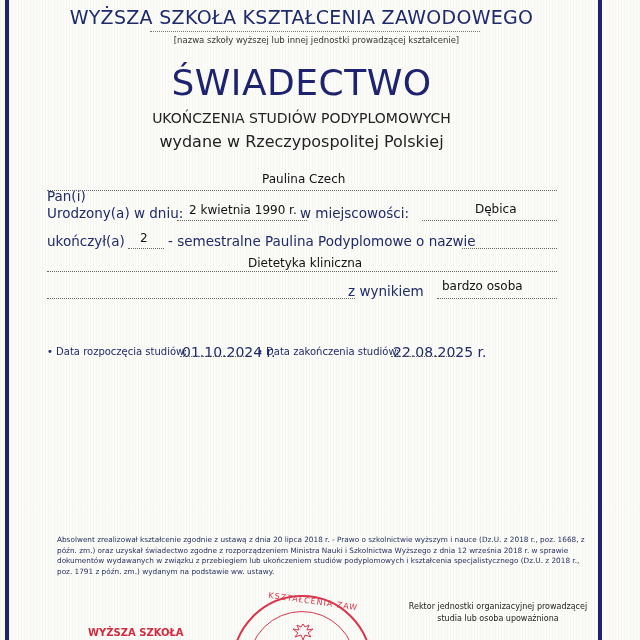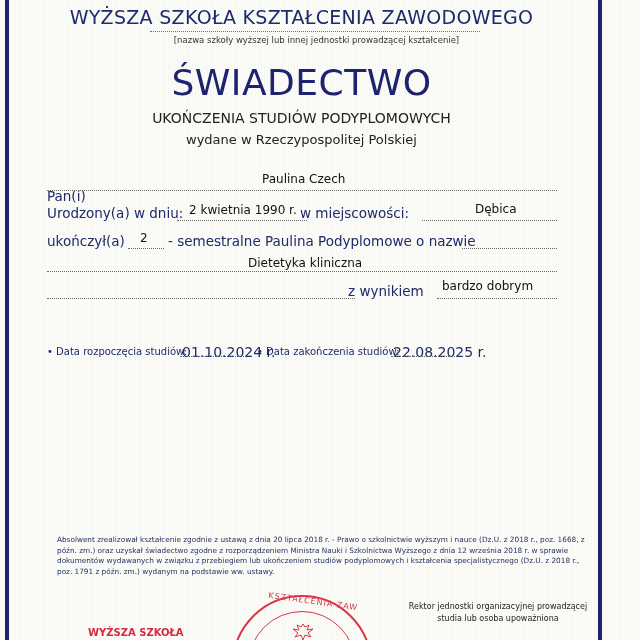--- a/index.html
+++ b/index.html
@@ -31,21 +31,21 @@
   .title {
     position: absolute; top: 62px; left: 0; width: 603px; text-align: center;
     font-size: 36px; color: #1e2370; letter-spacing: 0.5px;
   }
   .subtitle {
     position: absolute; top: 110px; left: 0; width: 603px; text-align: center;
     font-size: 14px; color: #222;
   }
   .subtitle2 {
     position: absolute; top: 132px; left: 0; width: 603px; text-align: center;
-    font-size: 13px; color: #222;
+    font-size: 16px; color: #222;
   }
 
   .label { position: absolute; font-size: 13.5px; color: #1f2a6a; white-space: nowrap; }
   .value { position: absolute; font-size: 12px; color: #111; white-space: nowrap; }
   .dots { position: absolute; height: 0; border-top: 1.5px dotted #666; }
 
   .bullet-label { position: absolute; font-size: 10px; color: #1f2a6a; white-space: nowrap; }
   .bullet-value { position: absolute; font-size: 14px; color: #1f2a6a; white-space: nowrap; }
 
   .legal {
@@ -106,21 +106,21 @@
 <div class="value" style="top:231px; left:140px;">2</div>
 <div class="dots" style="top:248px; left:128px; width:36px;"></div>
 <div class="label" style="top:233px; left:168px;">- semestralne Paulina Podyplomowe o nazwie</div>
 <div class="dots" style="top:248px; left:462px; width:95px;"></div>
 
 <div class="value" style="top:256px; left:248px;">Dietetyka kliniczna</div>
 <div class="dots" style="top:271px; left:47px; width:510px;"></div>
 
 <div class="dots" style="top:298px; left:47px; width:308px;"></div>
 <div class="label" style="top:283px; left:348px;">z wynikiem</div>
-<div class="value" style="top:279px; left:442px;">bardzo dobrym</div>
+<div class="value" style="top:279px; left:442px;">bardzo osoba</div>
 <div class="dots" style="top:298px; left:437px; width:120px;"></div>
 
 <div class="bullet-label" style="top:346px; left:47px;">• <span>Data rozpoczęcia studiów:</span></div>
 <div class="bullet-value" style="top:344px; left:182px;">01.10.2024 r.</div>
 <div class="dots" style="top:356px; left:180px; width:66px; border-top-width:1px;"></div>
 
 <div class="bullet-label" style="top:346px; left:257px;">• <span>Data zakończenia studiów:</span></div>
 <div class="bullet-value" style="top:344px; left:393px;">22.08.2025 r.</div>
 <div class="dots" style="top:356px; left:391px; width:64px; border-top-width:1px;"></div>
 

